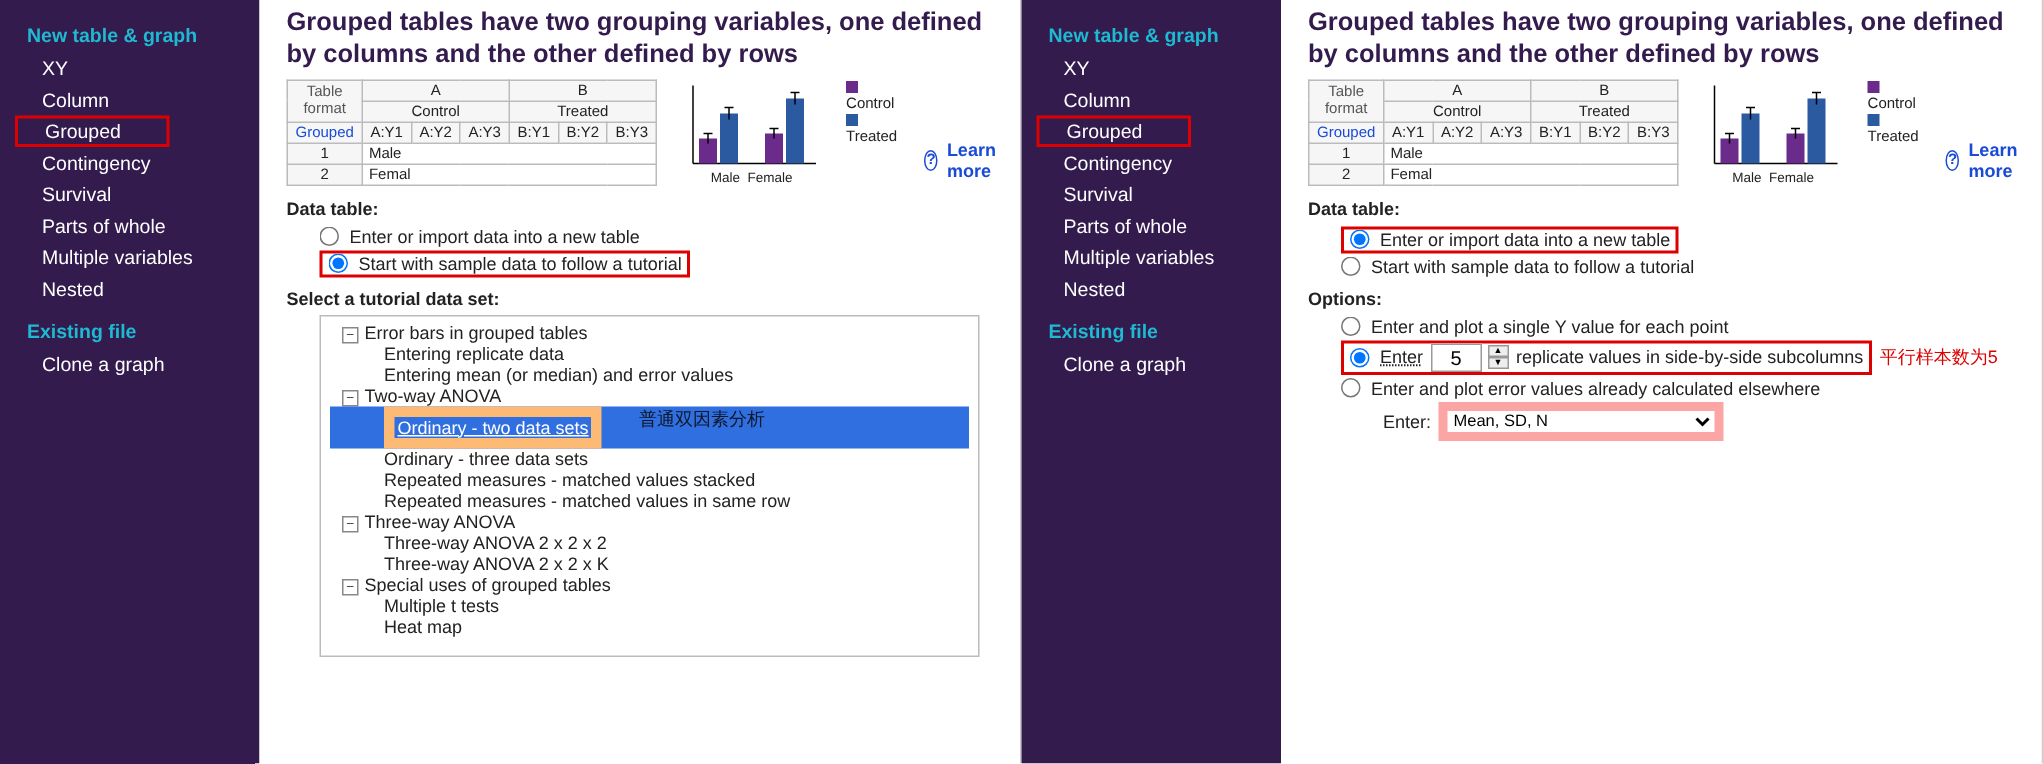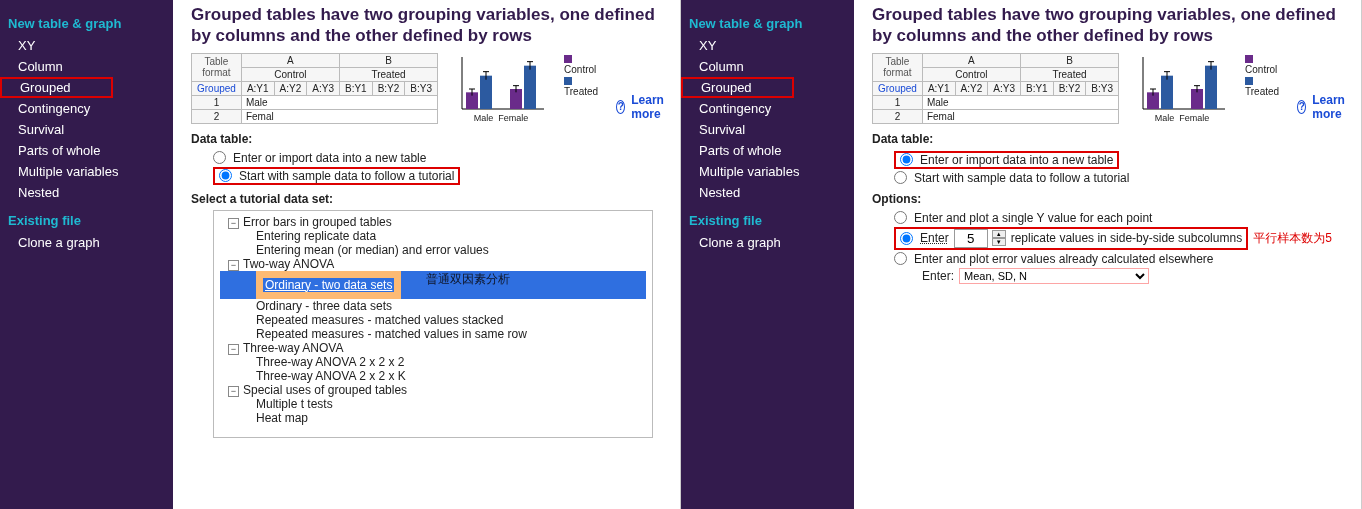--- a/index.html
+++ b/index.html
@@ -1,19 +1,19 @@
 <!DOCTYPE html>
 <html><head>
 <meta charset="utf-8">
 <style>
   * { box-sizing: border-box; }
   body { margin: 0; font-family: "Segoe UI", Tahoma, sans-serif; font-size: 12px; color: #222; background: #fff; }
   .container { display: flex; width: 1362px; height: 509px; }
   .panel { display: flex; flex: 1; border-right: 1px solid #ccc; }
-  .sidebar { width: 173px; background: #331b4d; color: #fff; padding: 6px 0 0 0; }
+  .sidebar { width: 173px; background: #331b4d; color: #fff; padding: 6px 0 0 10px; }
   .sidebar-heading { color: #1fb9d1; font-weight: bold; font-size: 13px; padding: 10px 10px 4px 8px; }
   .sidebar-item { color: #fff; padding: 3px 10px 3px 18px; font-size: 13px; cursor: pointer; }
   .sidebar-item.boxed { border: 2px solid #d00; padding: 1px 8px 1px 18px; margin-right: 60px; }
   .main { flex: 1; background: #fff; padding: 2px 10px 6px 18px; position: relative; }
   .title { color: #331b4d; font-weight: bold; font-size: 17px; line-height: 1.25; margin: 2px 0 6px 0; max-width: 480px; }
   .preview-row { display: flex; align-items: flex-start; gap: 18px; margin-bottom: 8px; }
   .mini-table { border-collapse: collapse; font-size: 10px; }
   .mini-table td, .mini-table th { border: 1px solid #bbb; padding: 1px 5px; text-align: center; background: #fff; font-weight: normal; }
   .mini-table .hdr { background: #f6f6f6; }
   .mini-table .tf { color: #555; }
@@ -31,21 +31,21 @@
   .tree-node { padding: 0 0 0 8px; }
   .tree-toggle { display:inline-block; width:11px; height:11px; border:1px solid #888; font-size:9px; line-height:9px; text-align:center; margin-right:4px; color:#444; }
   .tree-group { font-weight:normal; }
   .tree-leaf { padding-left: 36px; }
   .tree-leaf.sel { background:#2f6fe0; color:#fff; position:relative; }
   .tree-leaf.sel .ann { position:absolute; left:206px; top:0; color:#0f172a; font-weight:normal; background:transparent; }
   .tree-leaf.sel .leaf-box { border:7px solid #fdba74; padding:0 2px; display:inline-block;text-decoration:underline; }
   .num-input { width:34px; text-align:center; border:1px solid #999; }
   .spinner { display:inline-flex; flex-direction:column; margin-left:-1px; }
   .spinner button { width:14px; height:8px; font-size:6px; line-height:4px; padding:0; border:1px solid #999; background:#eee; }
-  select { border:1px solid #fca5a5; font-size:11px; background:#fff; }
+  select { border:6px solid #fca5a5; font-size:11px; background:#fff; }
   .ann-right { color:#d00; font-size:12px; }
 </style>
 </head>
 <body>
 
 <div class="container">
 
   <div class="panel">
     <div class="sidebar">
       <div class="sidebar-heading">New table &amp; graph</div>

